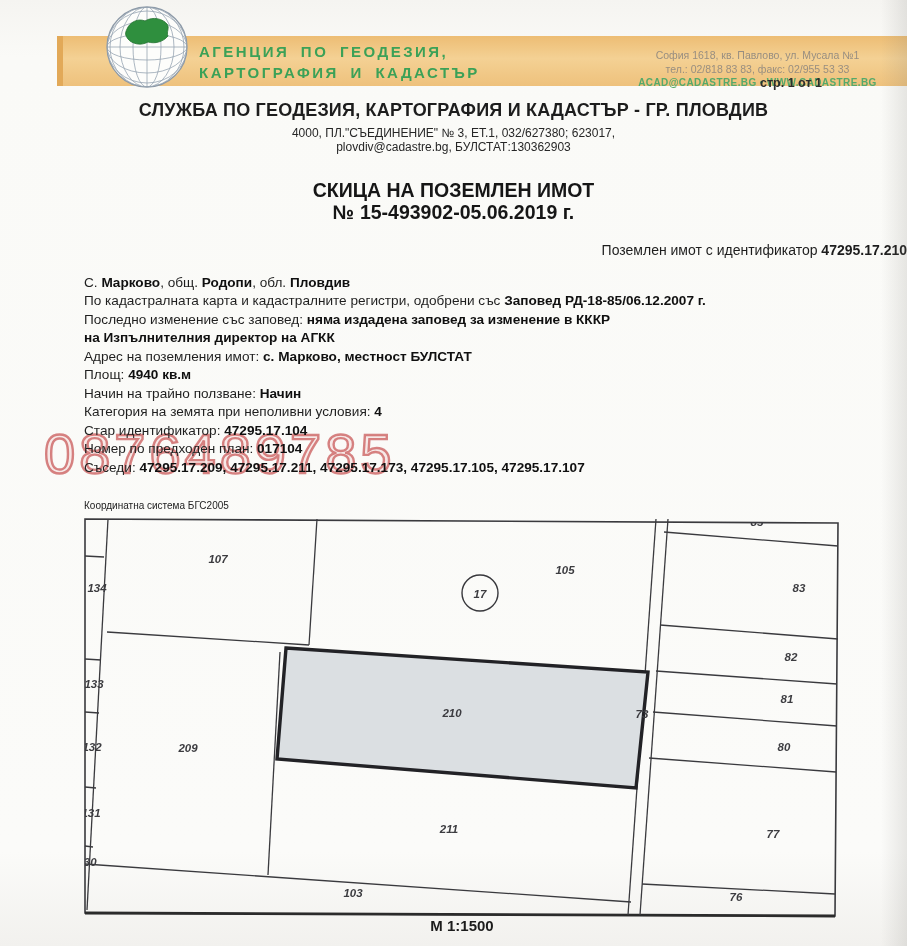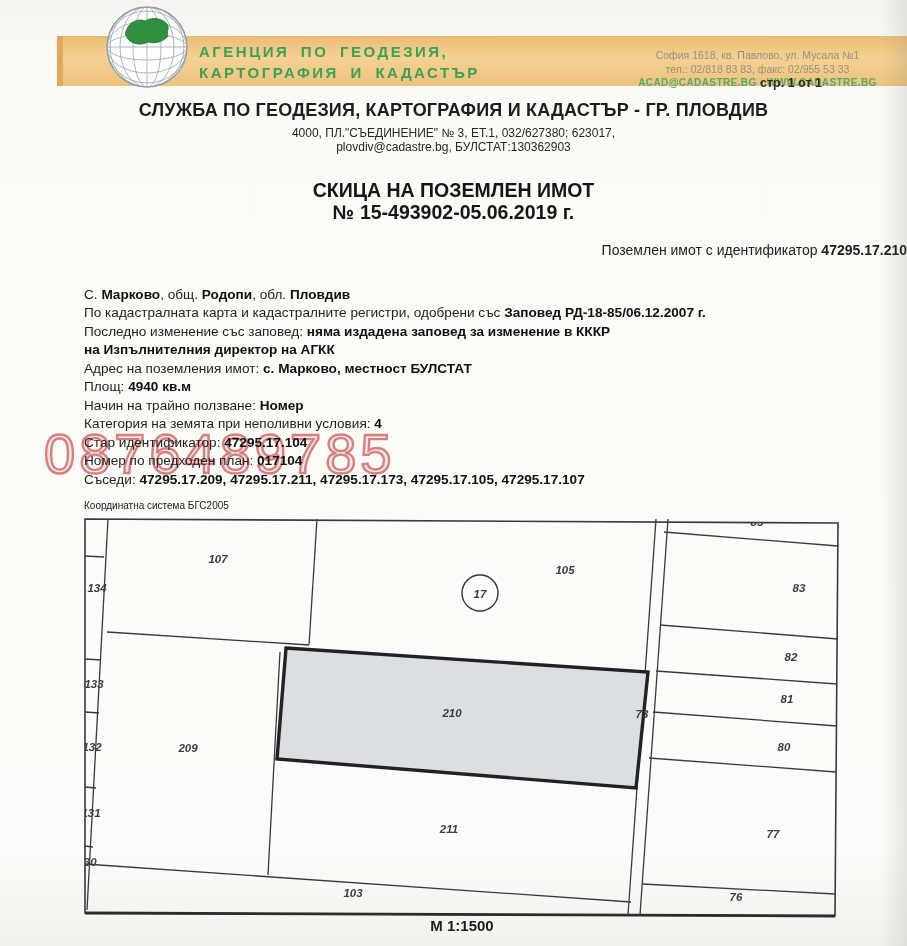--- a/index.html
+++ b/index.html
@@ -27,21 +27,21 @@
   .office-title{position:absolute;left:0;top:100px;width:100%;text-align:center;
     font-size:18px;font-weight:700;color:#1d1d1d;letter-spacing:0.2px;}
   .office-addr{position:absolute;left:0;top:126px;width:100%;text-align:center;font-size:12px;color:#262626;}
   .office-mail{position:absolute;left:0;top:140px;width:100%;text-align:center;font-size:12px;color:#262626;}
   
   .doc-title{position:absolute;left:0;top:179px;width:100%;text-align:center;font-size:19.5px;font-weight:700;color:#161616;}
   .doc-number{position:absolute;left:0;top:201px;width:100%;text-align:center;font-size:19.5px;font-weight:700;color:#161616;}
   .subject{position:absolute;left:0;top:242px;width:100%;text-align:right;font-size:14px;color:#1d1d1d;}
   .subject .b{font-weight:700;}
   
-  .props{position:absolute;left:84px;top:286px;width:800px;font-size:13.6px;line-height:18.45px;color:#1f1f1f;z-index:2;}
+  .props{position:absolute;left:84px;top:274px;width:800px;font-size:13.6px;line-height:18.45px;color:#1f1f1f;z-index:2;}
   .props .b{font-weight:700;color:#101010;}
   
   .watermark{position:absolute;left:44px;top:426px;z-index:1;
     font-size:56px;font-weight:400;letter-spacing:4px;line-height:56px;
     color:rgba(225,130,130,0.14);-webkit-text-stroke:2.4px rgba(199,84,84,0.72);}
   
   .coordsys{position:absolute;left:84px;top:500px;font-size:10px;color:#222;}
   svg.map{position:absolute;left:0;top:510px;}
   svg.map text{font-family:"Liberation Sans","DejaVu Sans",sans-serif;}
   #parcel-labels text{font-style:italic;font-weight:700;font-size:11.5px;fill:#3c3c40;text-anchor:middle;}
@@ -96,21 +96,21 @@
   <div class="doc-number">№ 15-493902-05.06.2019 г.</div>
   <div class="subject"><span>Поземлен имот с  идентификатор </span><span class="b">47295.17.210</span></div>
 
   <div class="props">
       <div><span>С. </span><span class="b">Марково</span><span>, общ. </span><span class="b">Родопи</span><span>, обл. </span><span class="b">Пловдив</span></div>
       <div><span>По кадастралната карта и кадастралните регистри, одобрени със </span><span class="b">Заповед РД-18-85/06.12.2007 г.</span></div>
       <div><span>Последно изменение със заповед: </span><span class="b">няма издадена заповед за изменение в КККР</span></div>
       <div><span class="b">на Изпълнителния директор на АГКК</span></div>
       <div><span>Адрес на поземления имот: </span><span class="b">с. Марково, местност БУЛСТАТ</span></div>
       <div><span>Площ: </span><span class="b">4940 кв.м</span></div>
-      <div><span>Начин на трайно ползване: </span><span class="b">Номер</span></div>
+      <div><span>Начин на трайно ползване: </span><span class="b">Начин</span></div>
       <div><span>Категория на земята при неполивни условия: </span><span class="b">4</span></div>
       <div><span>Стар идентификатор: </span><span class="b">47295.17.104</span></div>
       <div><span>Номер по предходен план:  </span><span class="b">017104</span></div>
       <div><span>Съседи: </span><span class="b">47295.17.209, 47295.17.211, 47295.17.173, 47295.17.105, 47295.17.107</span></div>
     </div>
 
   <div class="watermark">0876489785</div>
 
   <div class="coordsys">Координатна система БГС2005</div>
 

